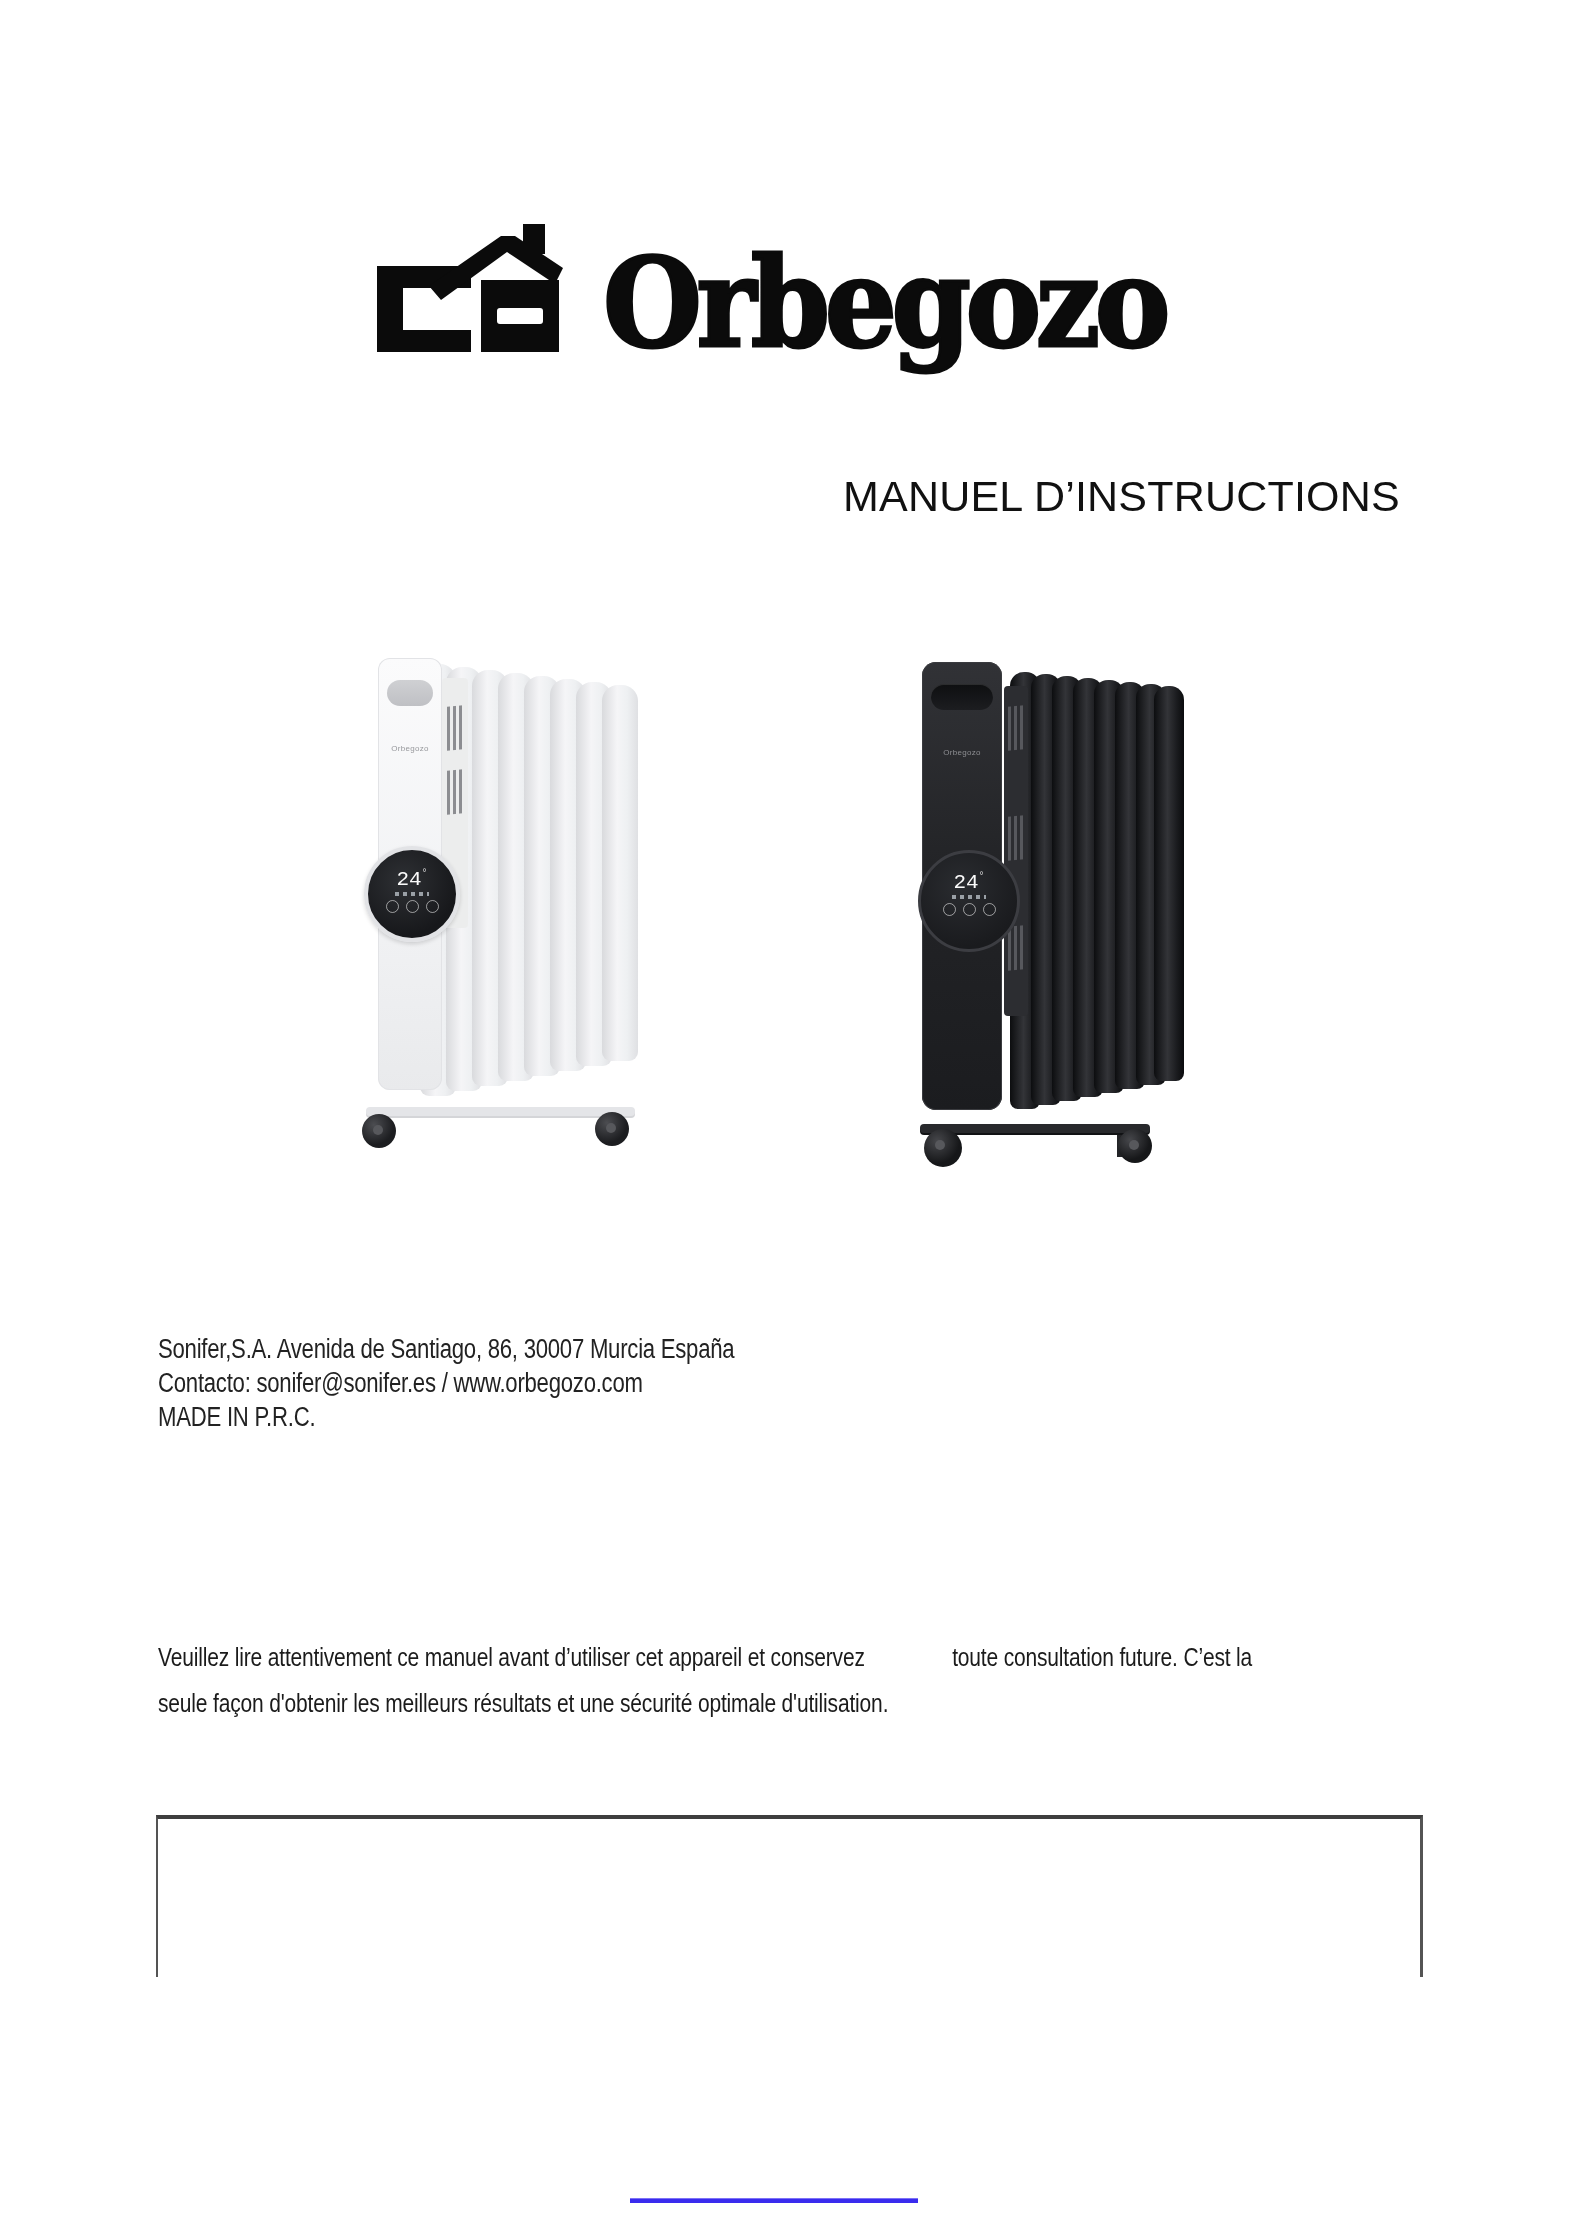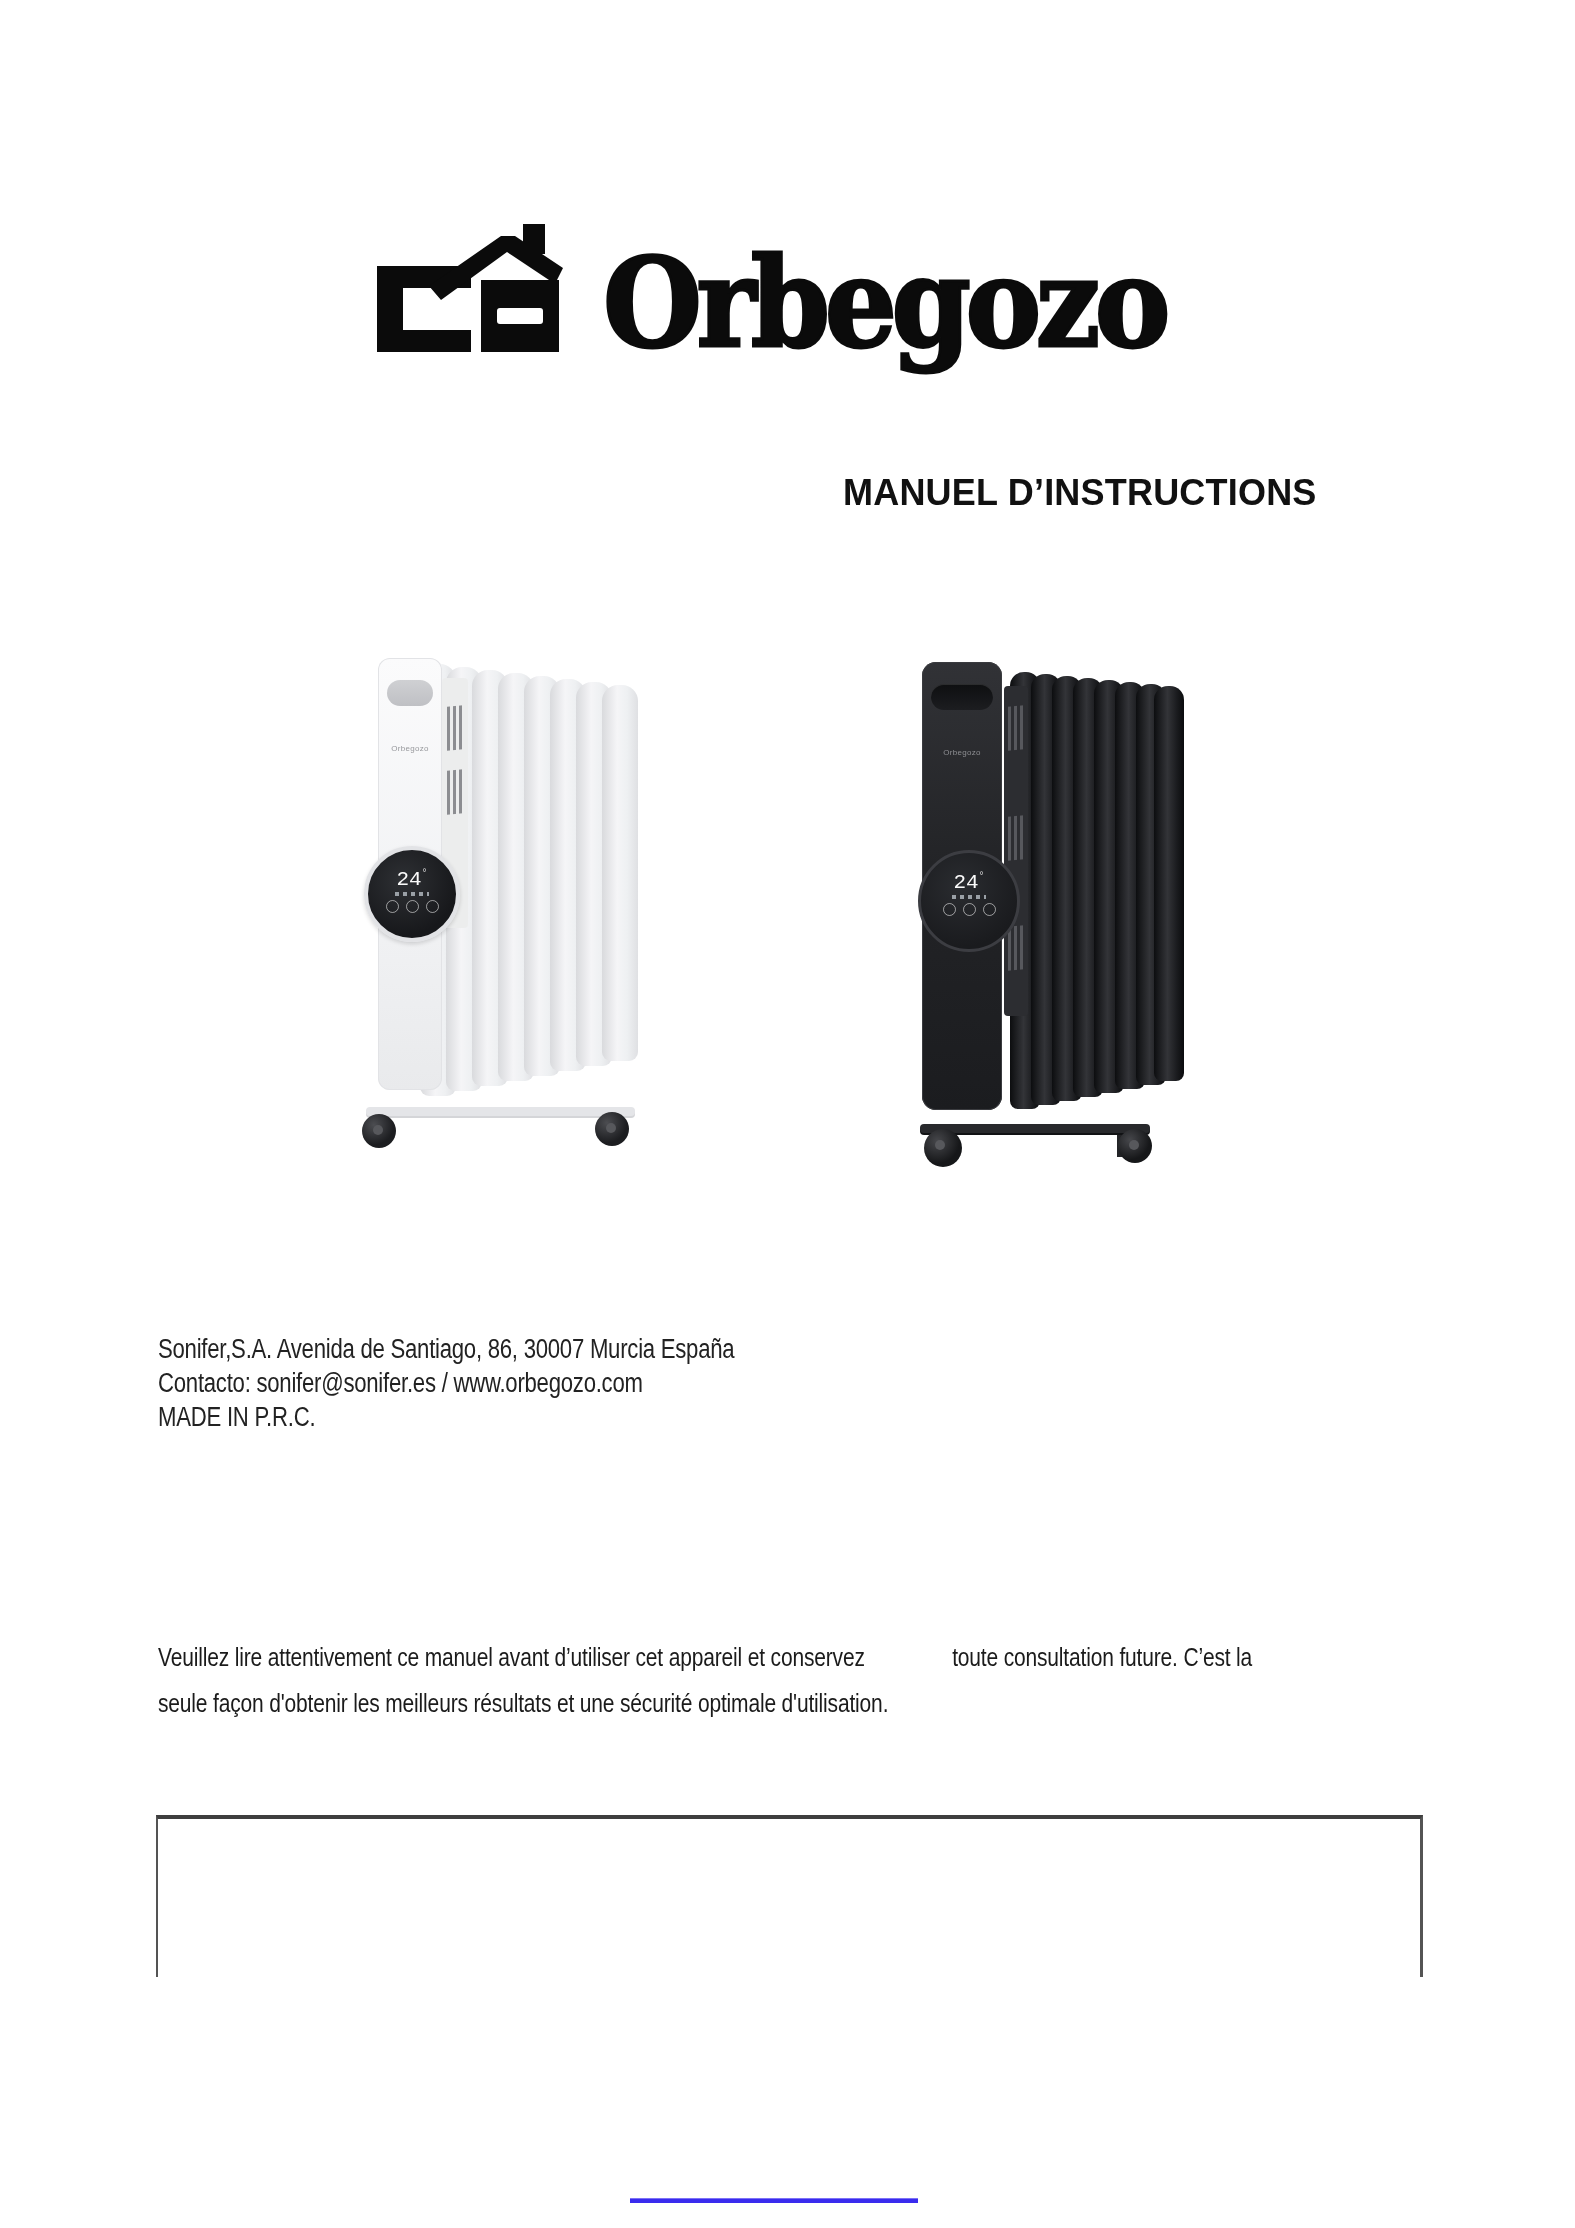--- a/index.html
+++ b/index.html
@@ -4,21 +4,21 @@
 <style>
   html,body{margin:0;padding:0;background:#ffffff;}
   .page{position:relative;width:1575px;height:2228px;background:#ffffff;overflow:hidden;
         font-family:"Liberation Sans", sans-serif;color:#1d1d1d;border-radius:22px;}
 
   
   .logo{position:absolute;left:375px;top:224px;width:820px;height:175px;}
   .logo svg{display:block;overflow:visible;}
 
   
-  .doc-title{position:absolute;left:843px;top:472px;font-size:36px;font-weight:bold;
+  .doc-title{position:absolute;left:843px;top:472px;font-size:43px;font-weight:normal;
              letter-spacing:.2px;color:#111;white-space:nowrap;}
 
   
   .heater{position:absolute;}
   .heater .fins{position:absolute;inset:0;}
   .heater .fin{position:absolute;}
   .heater .column{position:absolute;z-index:5;}
   .heater .handle-slot{position:absolute;left:9px;right:9px;top:22px;height:26px;border-radius:13px;}
   .heater .brand-tiny{position:absolute;left:0;right:0;top:86px;text-align:center;
                       font-size:8px;letter-spacing:.3px;}

